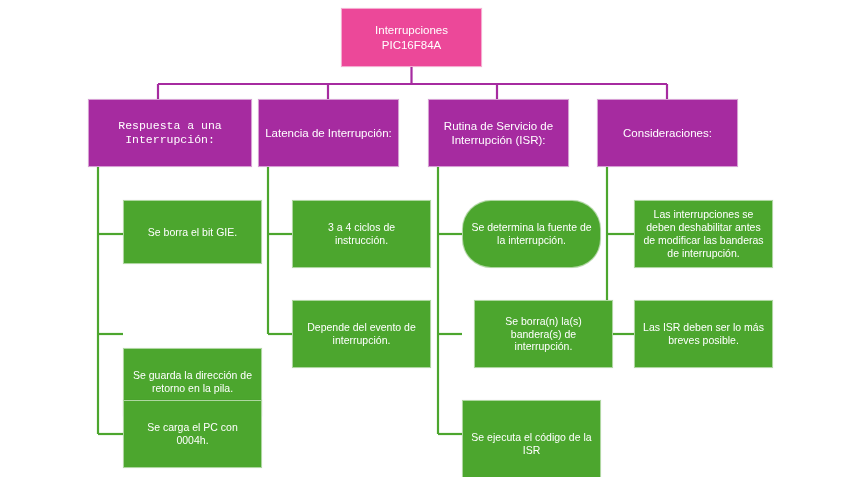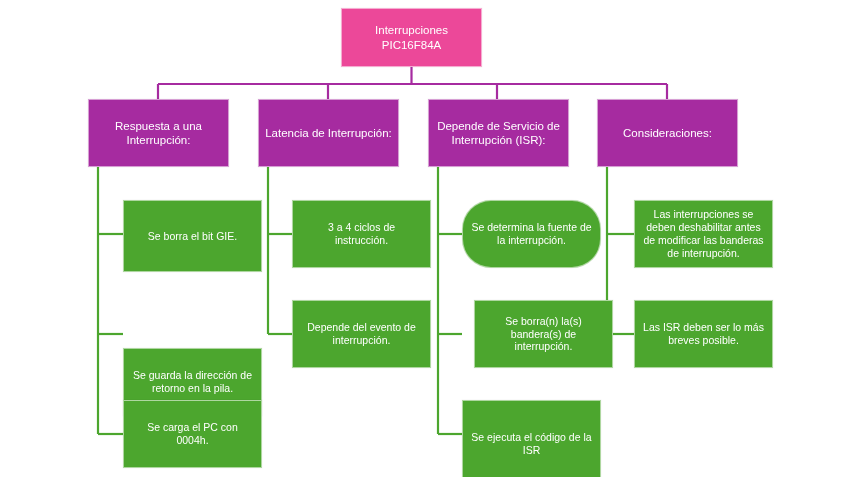--- a/index.html
+++ b/index.html
@@ -97,39 +97,39 @@
       <line x1="607" y1="234" x2="634" y2="234"></line>
       <line x1="607" y1="334" x2="634" y2="334"></line>
     </g>
   </svg>
 
   <div class="node node-root" style="left:341px; top:8px; width:141px; height:59px;">
     <span>Interrupciones
 PIC16F84A</span>
   </div>
 
-  <div class="node node-cat" style="left:88px; top:99px; width:141px; height:68px;">
+  <div class="node node-cat" style="left:88px; top:99px; width:164px; height:68px;font-family:Liberation Mono, monospace;">
     <span>Respuesta a una
 Interrupción:</span>
   </div>
 
   <div class="node node-cat" style="left:258px; top:99px; width:141px; height:68px;">
     <span>Latencia de Interrupción:</span>
   </div>
 
   <div class="node node-cat" style="left:428px; top:99px; width:141px; height:68px;">
-    <span>Depende de Servicio de
+    <span>Rutina de Servicio de
 Interrupción (ISR):</span>
   </div>
 
   <div class="node node-cat" style="left:597px; top:99px; width:141px; height:68px;">
     <span>Consideraciones:</span>
   </div>
 
-  <div class="node node-leaf" style="left:123px; top:200px; width:139px; height:72px;">
+  <div class="node node-leaf" style="left:123px; top:200px; width:139px; height:64px;">
     <span>Se borra el bit GIE.</span>
   </div>
 
   <div class="node node-leaf" style="left:123px; top:300px; width:139px; height:68px;margin-top:48px;">
     <span>Se guarda la dirección de
 retorno en la pila.</span>
   </div>
 
   <div class="node node-leaf" style="left:123px; top:400px; width:139px; height:68px;">
     <span>Se carga el PC con 0004h.</span>

